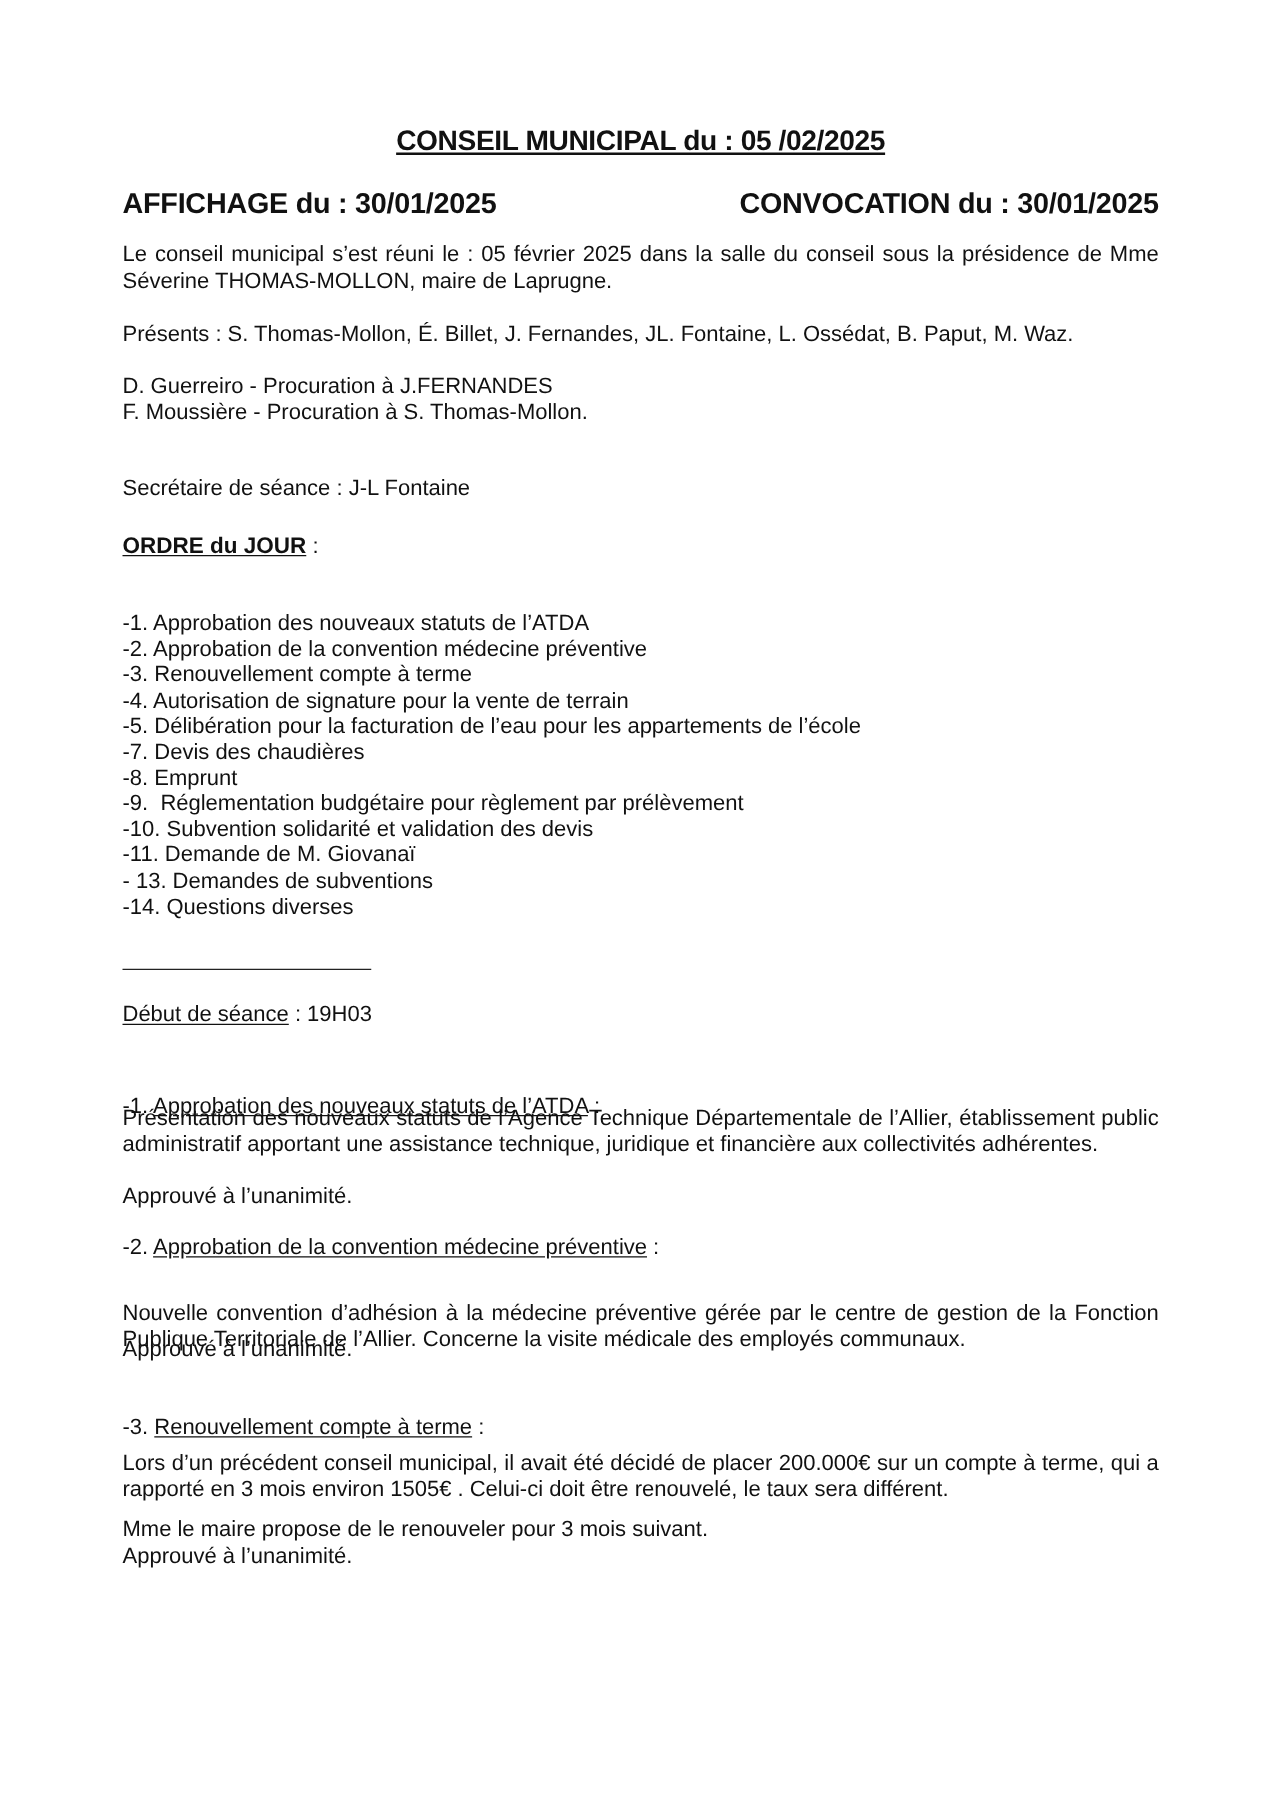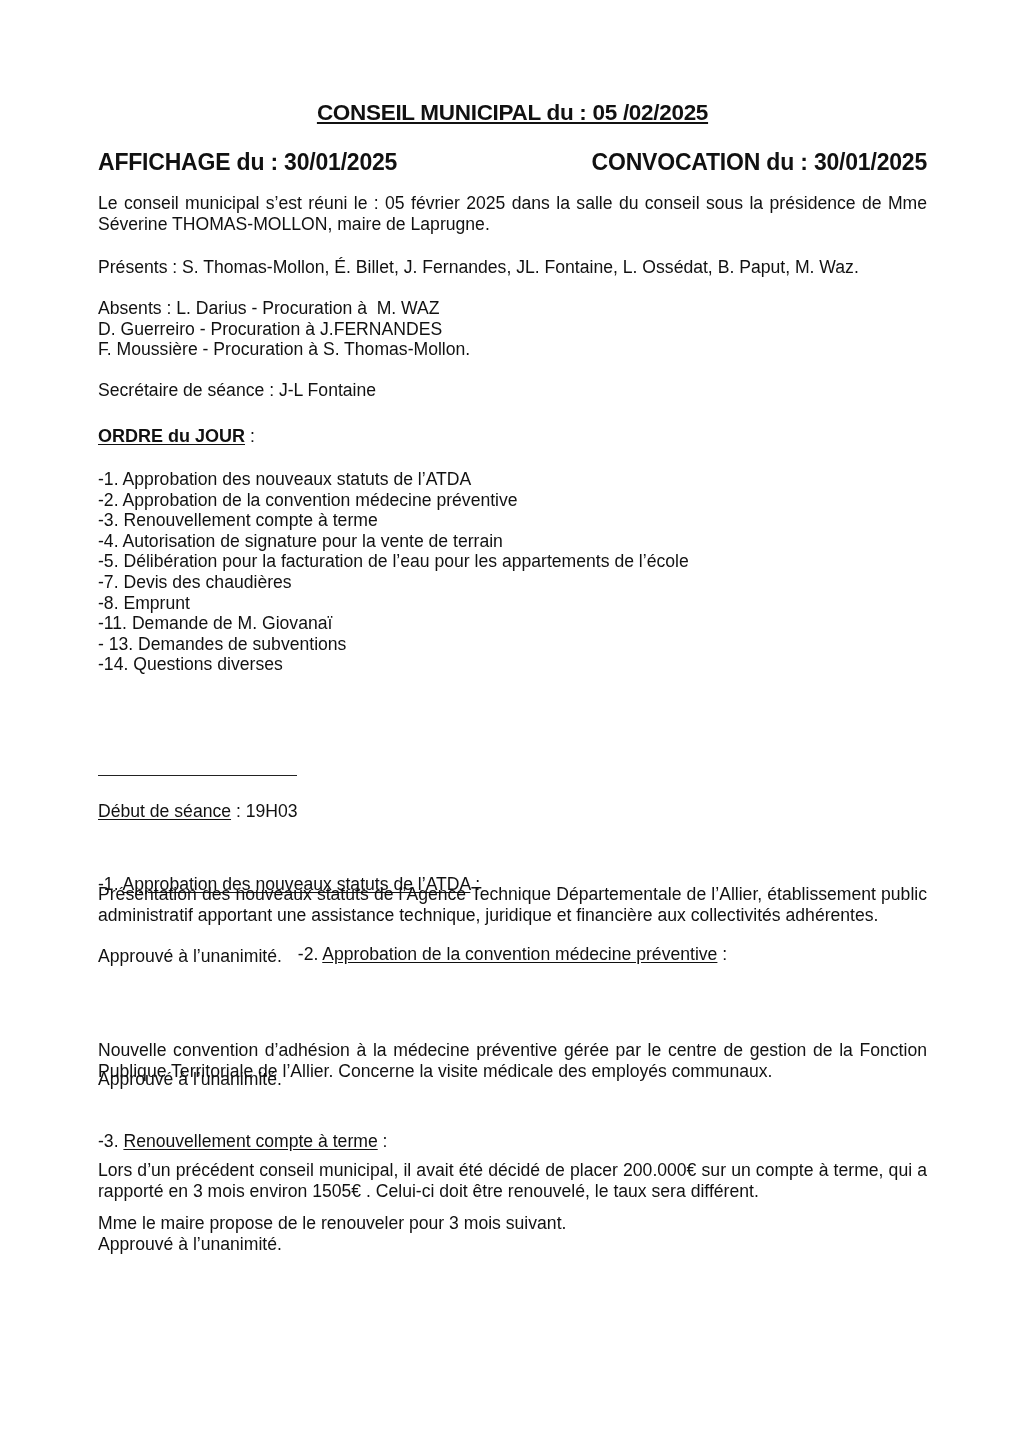--- a/index.html
+++ b/index.html
@@ -83,57 +83,58 @@
   <div class="dates">
     <span>AFFICHAGE du : 30/01/2025</span>
     <span>CONVOCATION du : 30/01/2025</span>
   </div>
 
   <div class="block justify" style="top:193px;">Le conseil municipal s’est réuni le : 05 février 2025 dans la salle du conseil sous la présidence de Mme Séverine THOMAS-MOLLON, maire de Laprugne.</div>
 
   <div class="block" style="top:257px;">Présents : S. Thomas-Mollon, É. Billet, J. Fernandes, JL. Fontaine, L. Ossédat, B. Paput, M. Waz.</div>
 
   <div class="block" style="top:298px;">
-    <span class="line" style="white-space:pre;">Absents : L. Darius - Procuration à  M. WAZ</span>
     <span class="line">D. Guerreiro - Procuration à J.FERNANDES</span>
     <span class="line">F. Moussière - Procuration à S. Thomas-Mollon.</span>
   </div>
 
   <div class="block" style="top:380px;">Secrétaire de séance : J-L Fontaine</div>
 
   <div class="block" style="top:426px;">
     <span class="heading-ordre u">ORDRE du JOUR</span><span> :</span>
   </div>
 
-  <div class="block" style="top:469px;">
+  <div class="block" style="top:488px;">
     <span class="line">-1. Approbation des nouveaux statuts de l’ATDA</span>
     <span class="line">-2. Approbation de la convention médecine préventive</span>
     <span class="line">-3. Renouvellement compte à terme</span>
     <span class="line">-4. Autorisation de signature pour la vente de terrain</span>
     <span class="line">-5. Délibération pour la facturation de l’eau pour les appartements de l’école</span>
     <span class="line">-7. Devis des chaudières</span>
     <span class="line">-8. Emprunt</span>
+    <span class="line" style="white-space:pre;">-9.  Réglementation budgétaire pour règlement par prélèvement</span>
+    <span class="line">-10. Subvention solidarité et validation des devis</span>
     <span class="line">-11. Demande de M. Giovanaï</span>
     <span class="line">- 13. Demandes de subventions</span>
     <span class="line">-14. Questions diverses</span>
   </div>
 
   <div class="rule"></div>
 
   <div class="block bold" style="top:801px;">
     <span class="u">Début de séance</span><span> : 19H03</span>
   </div>
 
   <div class="block" style="top:874px;">
     <span style="white-space:pre;">-1. </span><span class="u">Approbation des nouveaux statuts de l’ATDA</span><span> :</span>
   </div>
   <div class="block justify" style="top:884px;">Présentation des nouveaux statuts de l’Agence Technique Départementale de l’Allier, établissement public administratif apportant une assistance technique, juridique et financière aux collectivités adhérentes.</div>
   <div class="block" style="top:946px;">Approuvé à l’unanimité.</div>
 
-  <div class="block" style="top:944px;text-align:center;">
+  <div class="block" style="top:987px;">
     <span style="white-space:pre;">-2. </span><span class="u">Approbation de la convention médecine préventive</span><span> :</span>
   </div>
   <div class="block justify" style="top:1028px;margin-top:12px;">Nouvelle convention d’adhésion à la médecine préventive gérée par le centre de gestion de la Fonction Publique Territoriale de l’Allier. Concerne la visite médicale des employés communaux.</div>
   <div class="block" style="top:1069px;">Approuvé à l’unanimité.</div>
 
   <div class="block" style="top:1131px;">
     <span style="white-space:pre;">-3. </span><span class="u">Renouvellement compte à terme</span><span> :</span>
   </div>
   <div class="block justify" style="top:1160px;">Lors d’un précédent conseil municipal, il avait été décidé de placer 200.000€ sur un compte à terme, qui a rapporté en 3 mois environ 1505€ . Celui-ci doit être renouvelé, le taux sera différent.</div>
   <div class="block" style="top:1213px;">Mme le maire propose de le renouveler pour 3 mois suivant.</div>

